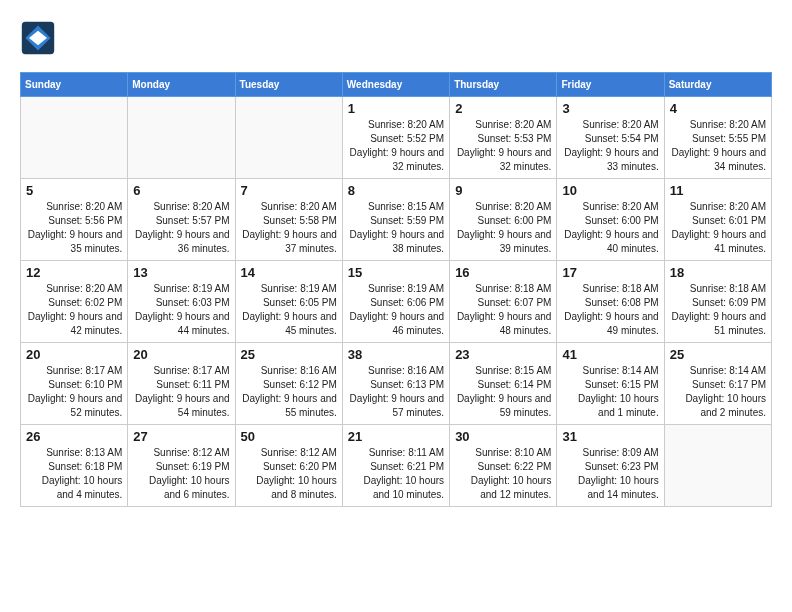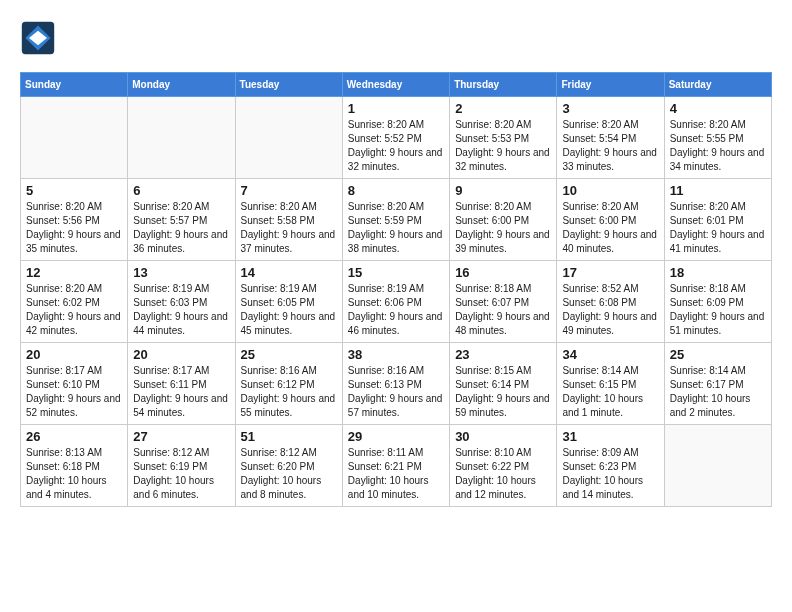--- a/index.html
+++ b/index.html
@@ -60,20 +60,21 @@
       font-size: 13px;
       font-weight: bold;
       color: #1a1a1a;
       display: block;
       margin-bottom: 2px;
     }
     .day-info {
       color: #222;
       font-size: 10px;
       line-height: 1.4;
+      text-align: right;
     }
     .empty-cell {
       background: #f9f9f9;
     }
   </style>
 </head>
 <body>
 
 <div class="header">
   <div class="logo">
@@ -145,21 +146,21 @@
 Daylight: 9 hours and 36 minutes.</div>
         </td>
         <td>
           <span class="day-num">7</span>
           <div class="day-info">Sunrise: 8:20 AM
 Sunset: 5:58 PM
 Daylight: 9 hours and 37 minutes.</div>
         </td>
         <td>
           <span class="day-num">8</span>
-          <div class="day-info">Sunrise: 8:20 AM
+          <div class="day-info">Sunrise: 8:15 AM
 Sunset: 5:59 PM
 Daylight: 9 hours and 38 minutes.</div>
         </td>
         <td>
           <span class="day-num">9</span>
           <div class="day-info">Sunrise: 8:20 AM
 Sunset: 6:00 PM
 Daylight: 9 hours and 39 minutes.</div>
         </td>
         <td>
@@ -201,21 +202,21 @@
 Daylight: 9 hours and 46 minutes.</div>
         </td>
         <td>
           <span class="day-num">16</span>
           <div class="day-info">Sunrise: 8:18 AM
 Sunset: 6:07 PM
 Daylight: 9 hours and 48 minutes.</div>
         </td>
         <td>
           <span class="day-num">17</span>
-          <div class="day-info">Sunrise: 8:52 AM
+          <div class="day-info">Sunrise: 8:18 AM
 Sunset: 6:08 PM
 Daylight: 9 hours and 49 minutes.</div>
         </td>
         <td>
           <span class="day-num">18</span>
           <div class="day-info">Sunrise: 8:18 AM
 Sunset: 6:09 PM
 Daylight: 9 hours and 51 minutes.</div>
         </td>
       </tr>
@@ -244,21 +245,21 @@
 Sunset: 6:13 PM
 Daylight: 9 hours and 57 minutes.</div>
         </td>
         <td>
           <span class="day-num">23</span>
           <div class="day-info">Sunrise: 8:15 AM
 Sunset: 6:14 PM
 Daylight: 9 hours and 59 minutes.</div>
         </td>
         <td>
-          <span class="day-num">34</span>
+          <span class="day-num">41</span>
           <div class="day-info">Sunrise: 8:14 AM
 Sunset: 6:15 PM
 Daylight: 10 hours and 1 minute.</div>
         </td>
         <td>
           <span class="day-num">25</span>
           <div class="day-info">Sunrise: 8:14 AM
 Sunset: 6:17 PM
 Daylight: 10 hours and 2 minutes.</div>
         </td>
@@ -270,27 +271,27 @@
 Sunset: 6:18 PM
 Daylight: 10 hours and 4 minutes.</div>
         </td>
         <td>
           <span class="day-num">27</span>
           <div class="day-info">Sunrise: 8:12 AM
 Sunset: 6:19 PM
 Daylight: 10 hours and 6 minutes.</div>
         </td>
         <td>
-          <span class="day-num">51</span>
+          <span class="day-num">50</span>
           <div class="day-info">Sunrise: 8:12 AM
 Sunset: 6:20 PM
 Daylight: 10 hours and 8 minutes.</div>
         </td>
         <td>
-          <span class="day-num">29</span>
+          <span class="day-num">21</span>
           <div class="day-info">Sunrise: 8:11 AM
 Sunset: 6:21 PM
 Daylight: 10 hours and 10 minutes.</div>
         </td>
         <td>
           <span class="day-num">30</span>
           <div class="day-info">Sunrise: 8:10 AM
 Sunset: 6:22 PM
 Daylight: 10 hours and 12 minutes.</div>
         </td>

